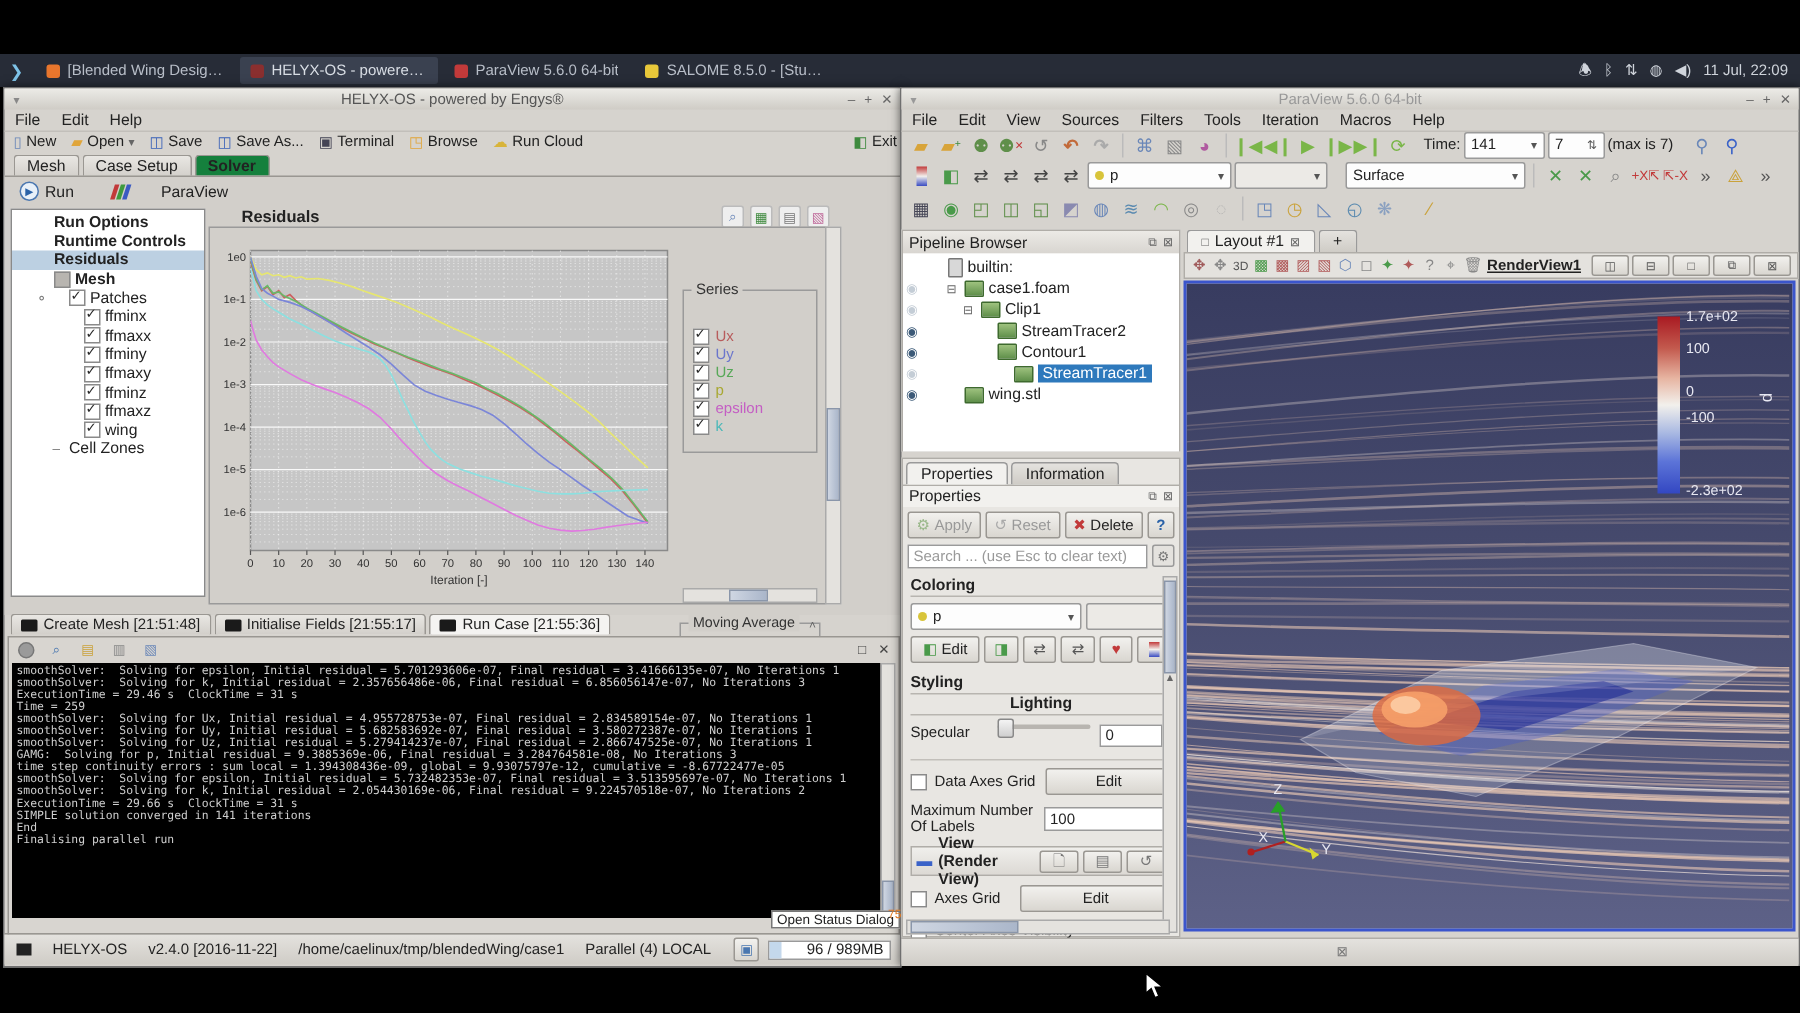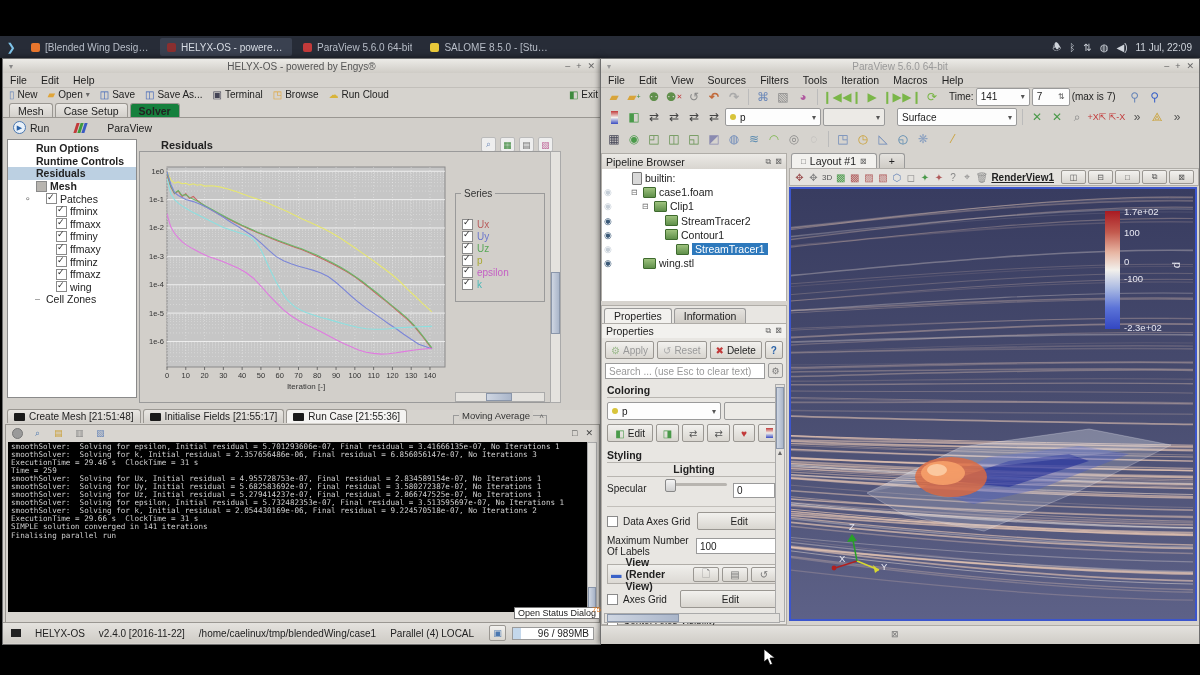--- a/index.html
+++ b/index.html
@@ -596,27 +596,30 @@
 
         <div class="term">smoothSolver:  Solving for epsilon, Initial residual = 5.701293606e-07, Final residual = 3.41666135e-07, No Iterations 1</div>
             <div class="term">smoothSolver:  Solving for k, Initial residual = 2.357656486e-06, Final residual = 6.856056147e-07, No Iterations 3</div>
             <div class="term">ExecutionTime = 29.46 s  ClockTime = 31 s</div>
             <div class="term"></div>
             <div class="term">Time = 259</div>
             <div class="term"></div>
             <div class="term">smoothSolver:  Solving for Ux, Initial residual = 4.955728753e-07, Final residual = 2.834589154e-07, No Iterations 1</div>
             <div class="term">smoothSolver:  Solving for Uy, Initial residual = 5.682583692e-07, Final residual = 3.580272387e-07, No Iterations 1</div>
             <div class="term">smoothSolver:  Solving for Uz, Initial residual = 5.279414237e-07, Final residual = 2.866747525e-07, No Iterations 1</div>
+            <div class="term">GAMG:  Solving for p, Initial residual = 9.3885369e-06, Final residual = 3.284764581e-08, No Iterations 3</div>
+            <div class="term">time step continuity errors : sum local = 1.394308436e-09, global = 9.93075797e-12, cumulative = -8.67722477e-05</div>
             <div class="term">smoothSolver:  Solving for epsilon, Initial residual = 5.732482353e-07, Final residual = 3.513595697e-07, No Iterations 1</div>
             <div class="term">smoothSolver:  Solving for k, Initial residual = 2.054430169e-06, Final residual = 9.224570518e-07, No Iterations 2</div>
             <div class="term">ExecutionTime = 29.66 s  ClockTime = 31 s</div>
             <div class="term"></div>
             <div class="term"></div>
             <div class="term">SIMPLE solution converged in 141 iterations</div>
             <div class="term"></div>
+            <div class="term">End</div>
             <div class="term"></div>
             <div class="term">Finalising parallel run</div>
           </div>
       </div>
       <div class="abs scroll-v" style="right:2px;top:17px;width:8px;height:170px;">
           <div class="scroll-thumb" style="width:6px;height:22px;margin:144px auto 0;"></div>
         </div>
       <div class="abs" style="left:508px;top:182px;background:#fffffe;border:1px solid #777;font-size:9px;padding:0 3px;white-space:nowrap;z-index:5;">
         <span>Open Status Dialog</span></div>
       <div class="abs" style="left:586px;top:180px;color:#e07820;font-size:8px;z-index:5;">75</div>

